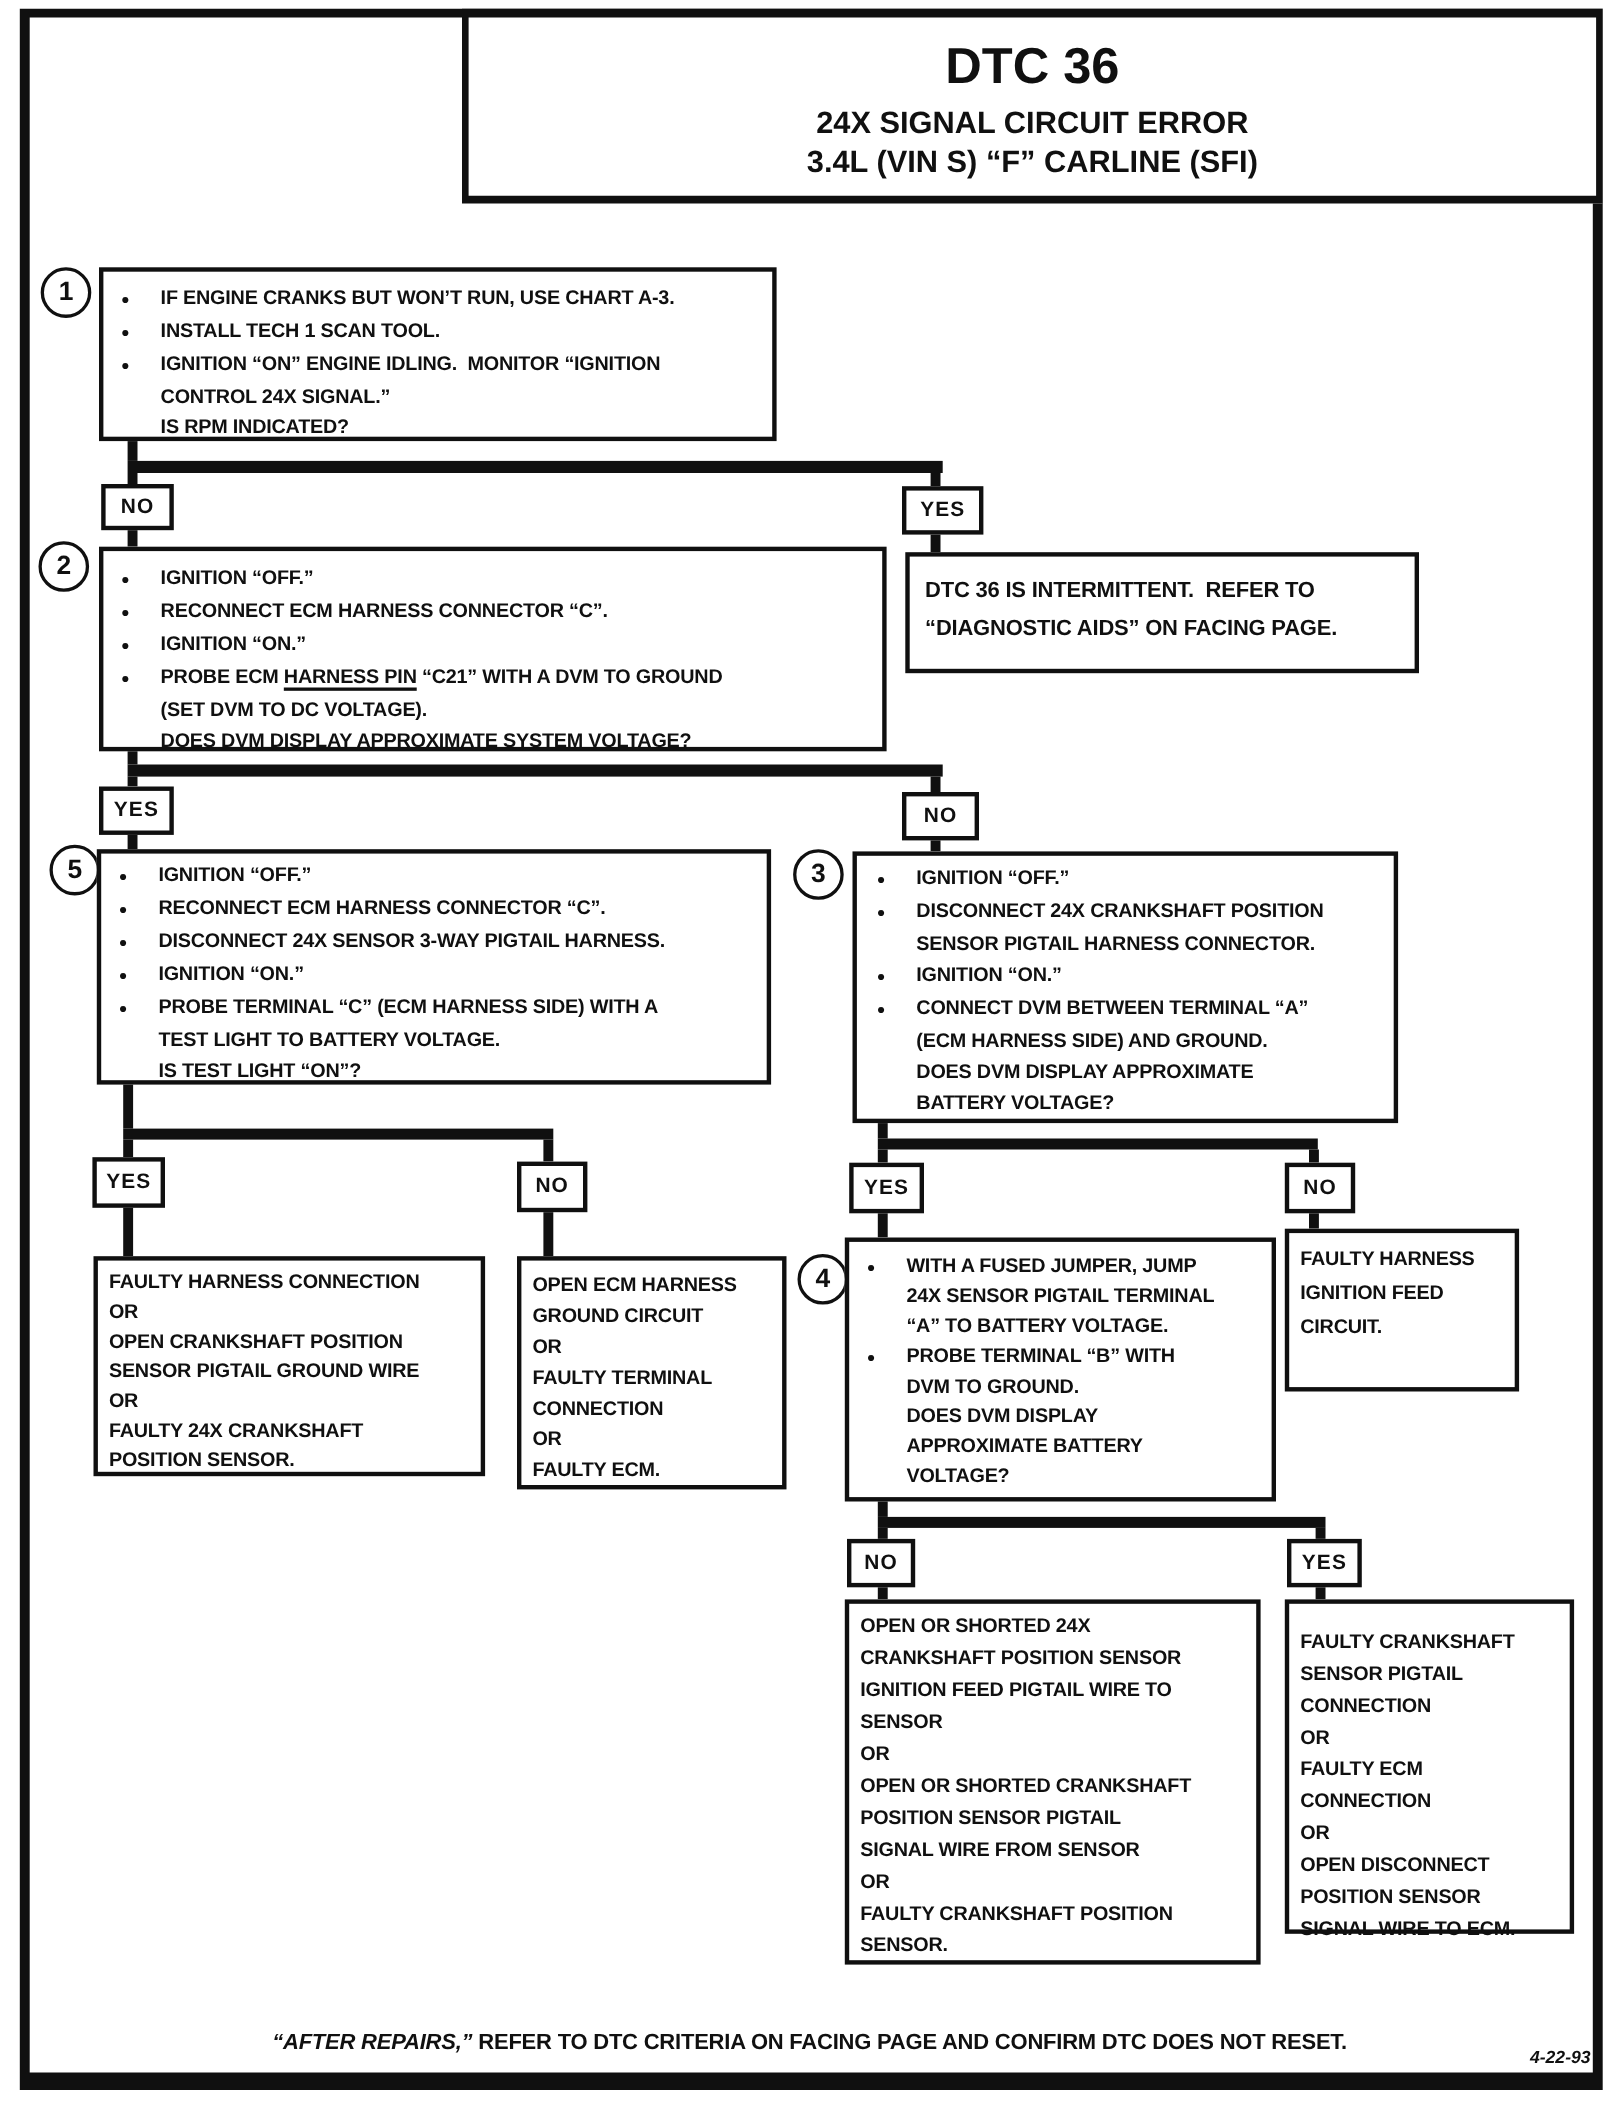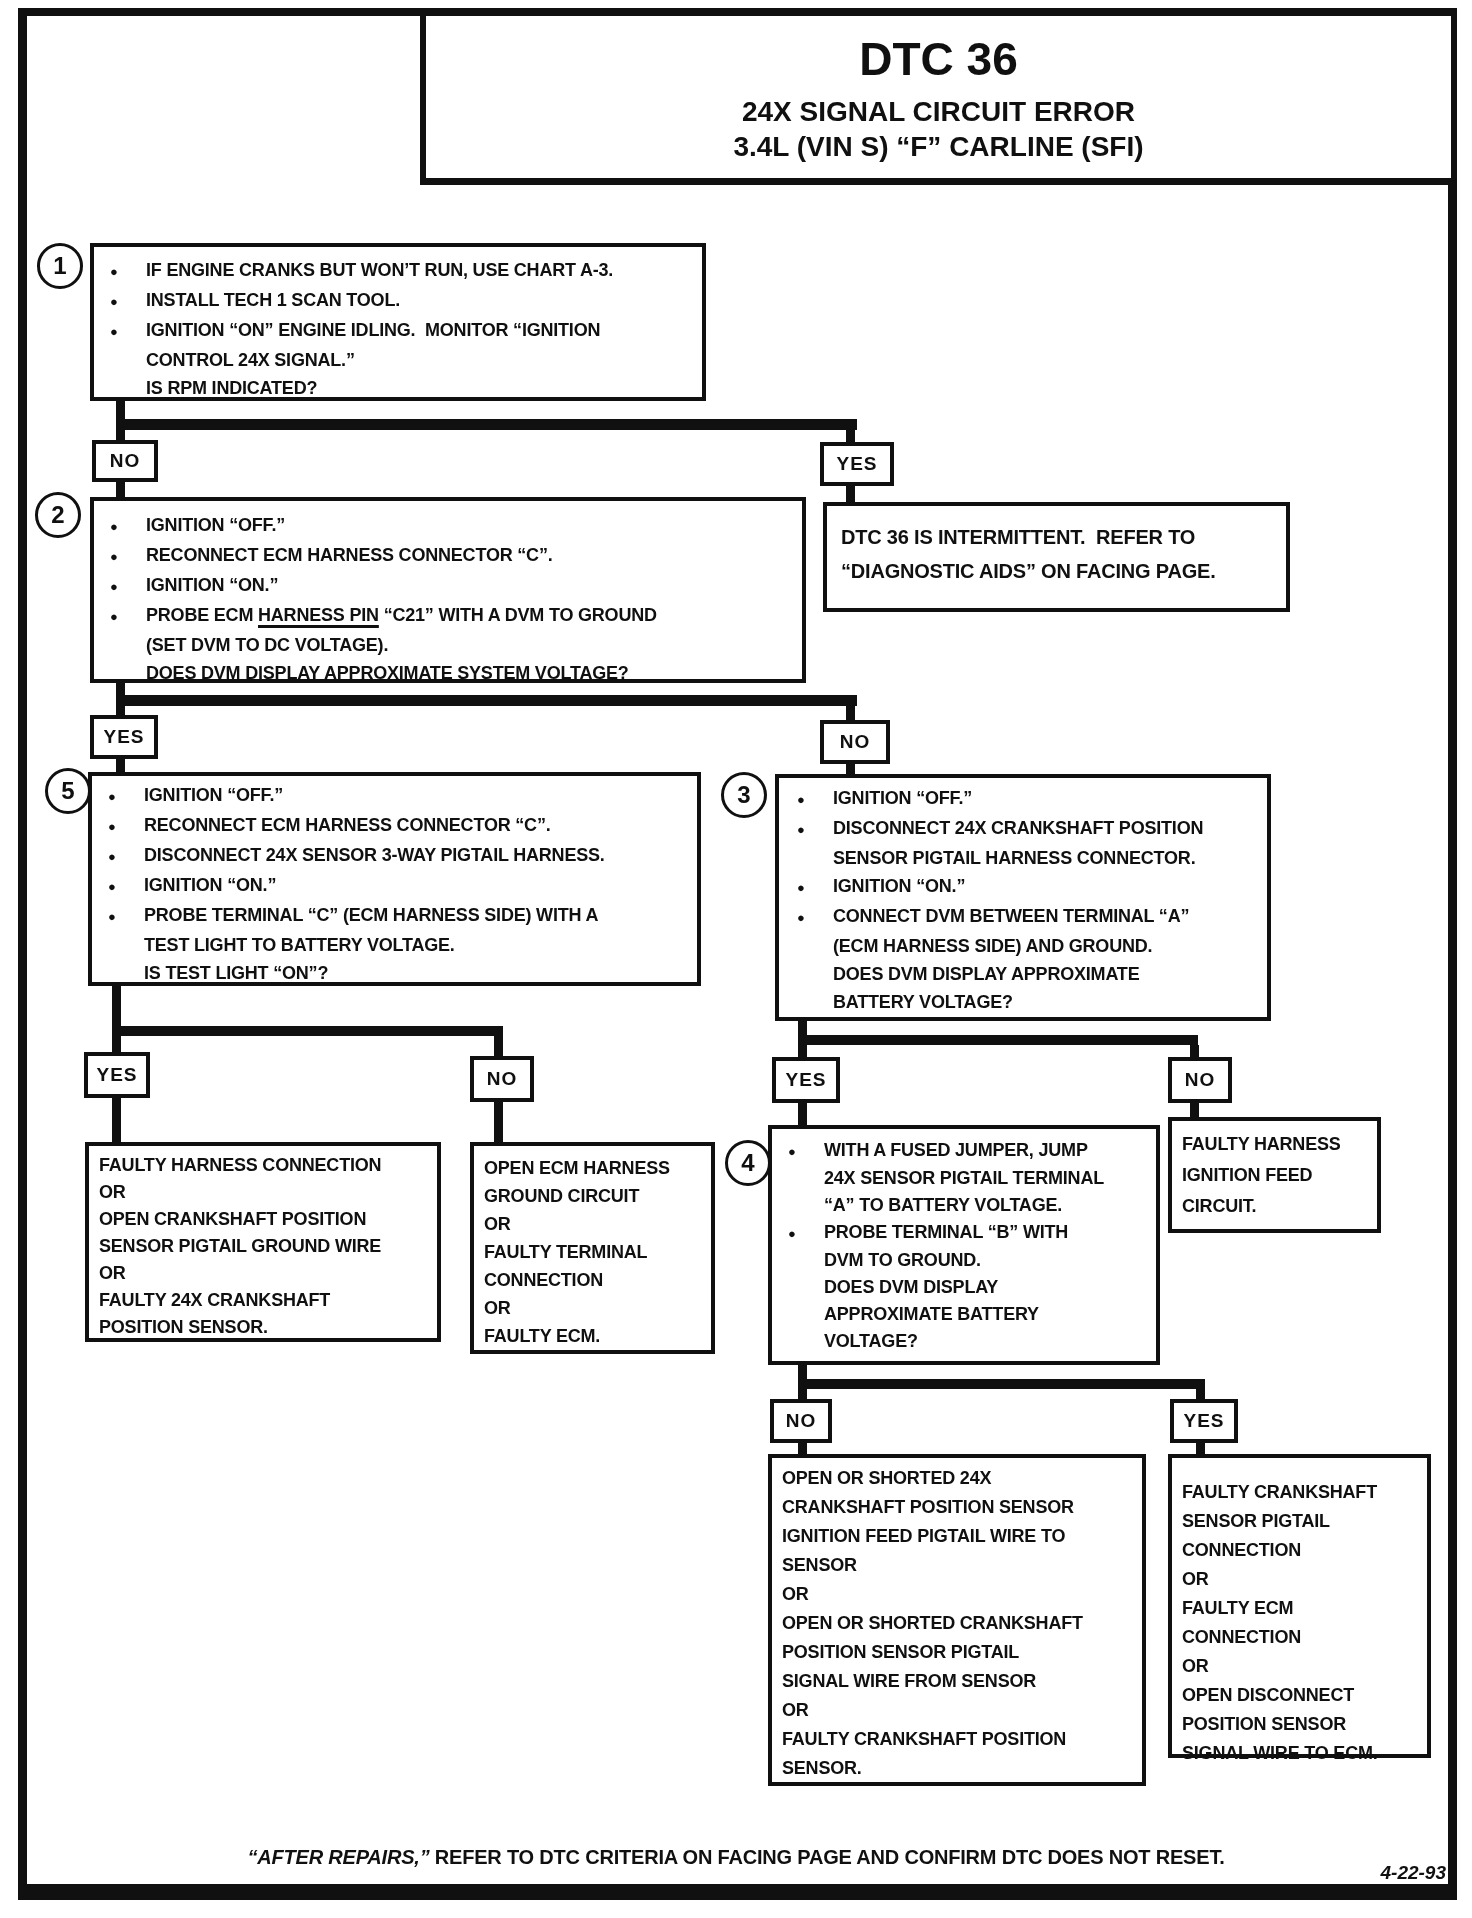--- a/index.html
+++ b/index.html
@@ -69,36 +69,36 @@
   #v3a{left:798px;top:1021px;height:14px;}
   #hb3{left:798px;top:1035px;width:400px;height:10px;}
   #v3yes{left:798px;top:1045px;height:12px;}
   #v3no{left:1190px;top:1045px;height:12px;}
   #yes3{left:772px;top:1057px;width:68px;height:46px;}
   #no3{left:1168px;top:1057px;width:64px;height:46px;}
   #v3yes2{left:798px;top:1103px;height:22px;}
   #v3no2{left:1190px;top:1103px;height:14px;}
   #s4{left:768px;top:1125px;width:392px;height:240px;padding:8px 6px 0 10px;line-height:27px;}
   #c4{left:725px;top:1140px;}
-  #r-ignfeed{left:1168px;top:1117px;width:213px;height:116px;padding:8px 6px 0 10px;line-height:31px;}
+  #r-ignfeed{left:1168px;top:1117px;width:213px;height:148px;padding:8px 6px 0 10px;line-height:31px;}
   #v4a{left:798px;top:1365px;height:14px;}
   #hb4{left:798px;top:1379px;width:407px;height:10px;}
   #v4no{left:798px;top:1389px;height:10px;}
   #v4yes{left:1196px;top:1389px;height:10px;}
   #no4{left:770px;top:1399px;width:62px;height:44px;}
   #yes4{left:1170px;top:1399px;width:68px;height:44px;}
   #v4no2{left:798px;top:1443px;height:11px;}
   #v4yes2{left:1196px;top:1443px;height:11px;}
   #r-openshort{left:768px;top:1454px;width:378px;height:332px;padding:6px 4px 0 10px;line-height:29px;}
   #r-crank{left:1168px;top:1454px;width:263px;height:304px;padding:20px 4px 0 10px;line-height:29px;}
   
   #footer{position:absolute;left:0;top:1846px;width:100%;text-align:center;font-weight:700;font-size:20px;
           letter-spacing:-0.2px;font-stretch:87.5%;}
   #footer .it{font-style:italic;}
-  #date{position:absolute;right:26px;top:1862px;font-weight:700;font-size:19px;font-style:italic;}
+  #date{position:absolute;right:26px;top:1862px;font-weight:700;font-size:16px;font-style:italic;}
 </style>
 </head>
 <body>
 
 <div id="canvas">
   <div id="frame"></div>
 
   <div id="title-box">
     <div class="t1">DTC 36</div>
     <div class="t2">24X SIGNAL CIRCUIT ERROR</div>

